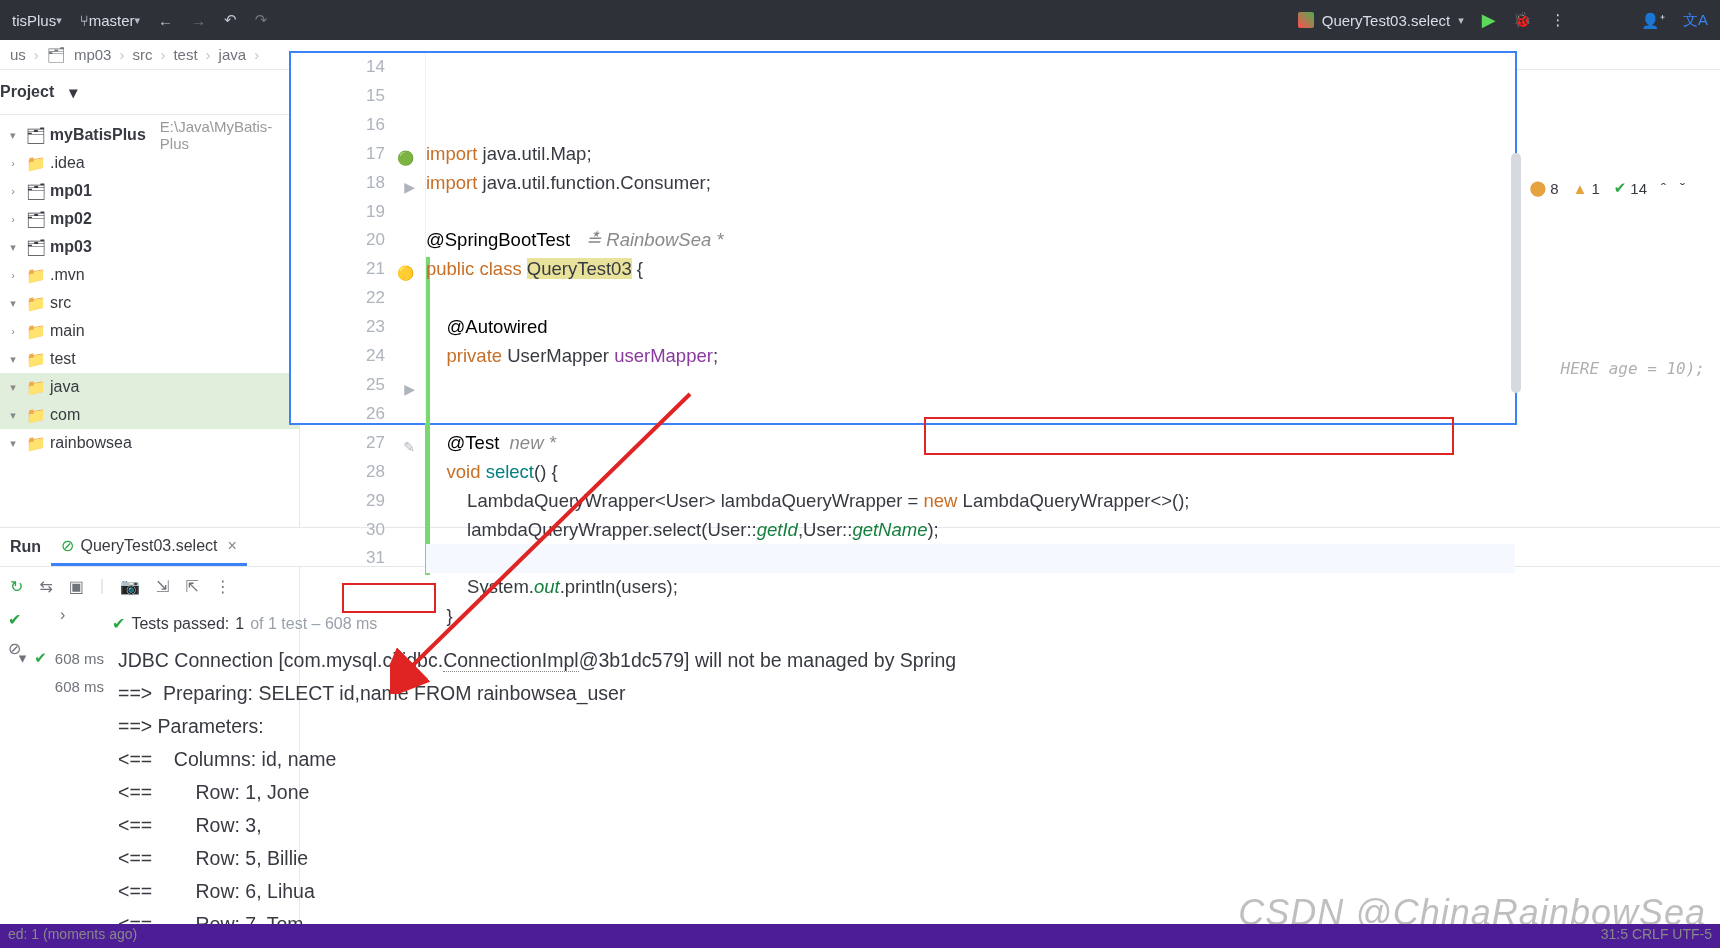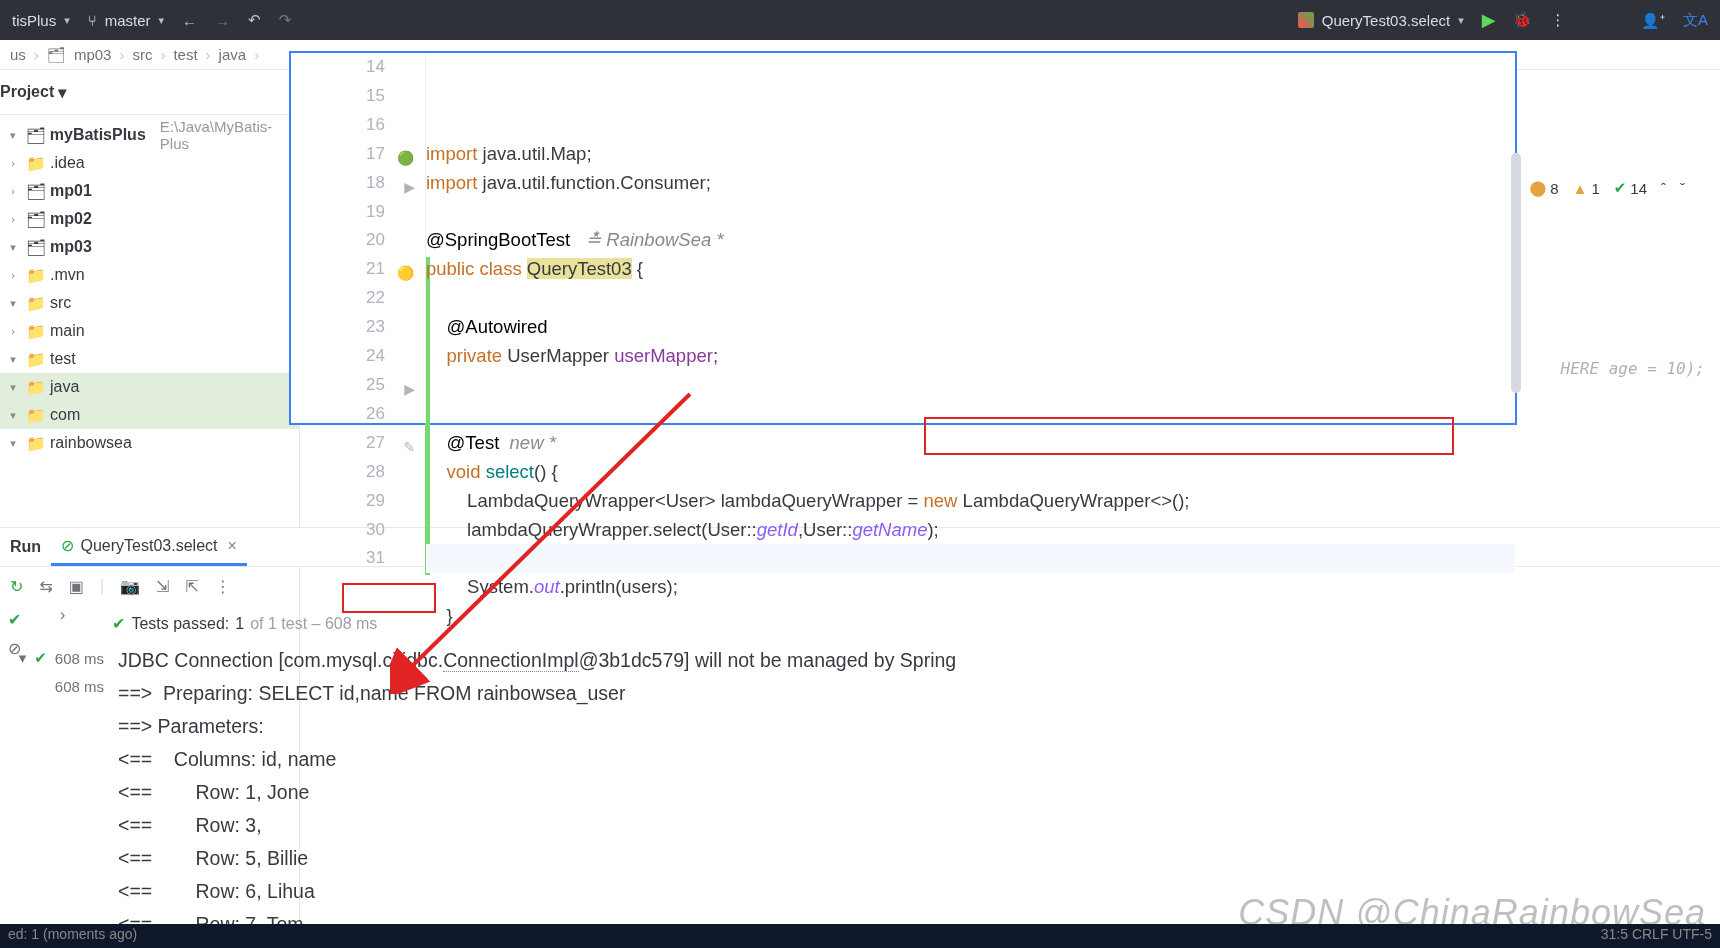--- a/index.html
+++ b/index.html
@@ -1,32 +1,32 @@
 <!DOCTYPE html>
 <html><head>
 <meta charset="utf-8">
 <style>
   * { margin:0; padding:0; box-sizing:border-box; font-family:"Segoe UI",Arial,sans-serif; }
   body { background:#ffffff; color:#383a42; font-size:16px; overflow:hidden; width:1720px; height:948px; position:relative; }
   
   .topbar { height:40px; background:#2e3138; display:flex; align-items:center; padding:0 12px; color:#d8dee9; font-size:15px; gap:18px; }
-  .topbar .group { display:flex; align-items:center; gap:8px; cursor:pointer; }
+  .topbar .group { display:flex; align-items:center; gap:0; cursor:pointer; }
   .topbar .chev { font-size:11px; opacity:.8; }
   .topbar .icon { opacity:.85; }
   .topbar .spacer { flex:1; }
   .run-config { display:flex; align-items:center; gap:8px; color:#d8dee9; }
   .brand-ico { width:16px;height:16px;display:inline-block;background:linear-gradient(45deg,#ff4d4f,#4caf50);border-radius:2px; }
   
   .breadcrumb { height:30px; display:flex; align-items:center; gap:8px; padding:0 10px; color:#6f737a; font-size:15px; border-bottom:1px solid #e5e7eb; }
   .breadcrumb .sep { color:#c4c7cf; }
   .bc-folder { color:#6f737a; }
   
   .layout { display:flex; height:calc(100% - 40px - 30px); }
   .sidebar { width:300px; border-right:1px solid #e5e7eb; display:flex; flex-direction:column; overflow:hidden; }
-  .tool-title { display:flex; align-items:center; gap:4px; height:45px; padding:0 0 0 0; font-weight:bold; font-size:16px; border-bottom:1px solid #e5e7eb; }
+  .tool-title { display:flex; align-items:center; gap:15px; height:45px; padding:0 0 0 0; font-weight:bold; font-size:16px; border-bottom:1px solid #e5e7eb; }
   .tree { flex:0 0 auto; font-size:16px; padding-top:6px; overflow:auto; }
   .tree .row { display:flex; align-items:center; gap:6px; height:28px; padding-left:6px; cursor:pointer; }
   .tree .arrow { width:14px; color:#888; font-size:11px; text-align:center; }
   .tree .ico { width:18px; text-align:center; }
   .tree .label { white-space:nowrap; }
   .tree .dim { color:#999; margin-left:8px; font-size:15px; }
   .tree .sel { background:#e1eedb; }
   .pad0{padding-left:4px}.pad1{padding-left:24px}.pad2{padding-left:44px}.pad3{padding-left:64px}.pad4{padding-left:84px}.pad5{padding-left:104px}.pad6{padding-left:124px}
   .bold { font-weight:700; }
   
@@ -35,21 +35,21 @@
   .gutter { width:135px; background:#fff; border-right:1px solid #f0f0f0; font-family:Consolas,monospace; font-size:17px; color:#aeb3bc; text-align:right; padding-right:40px; line-height:28.9px; position:relative; }
   .gutter .icons { position:absolute; right:6px; top:0; bottom:0; width:32px; }
   .gicon { position:absolute; right:4px; font-size:14px; }
   .code { flex:1; font-family:Consolas,monospace; font-size:18.5px; line-height:28.9px; white-space:pre; position:relative; }
   .caret-line { position:absolute; left:0; right:0; height:28.9px; top:calc(28.9px * 17); background:#f5f8ff; }
   .kw { color:#c76f27; }
   .ann { color:#000000; }
   .c-teal { color:#008080; }
   .c-gray { color:#8a8a8a; font-style:italic; }
   .c-field { color:#8a3a9e; }
-  .c-static { color:#8b5cf6; font-style:italic; }
+  .c-static { color:#15803d; font-style:italic; }
   .green-strip { position:absolute; left:134px; top:calc(28.9px * 7 + 2px); width:5px; height:calc(28.9px * 11); background:#77d970; }
   .red-box { position:absolute; border:2px solid #e02424; }
   .rb1 { left:633px; top:364px; width:530px; height:38px; }
   
   .right-hint { position:absolute; right:-190px; top:306px; color:#b0b0b0; font-style:italic; font-family:Consolas,monospace; font-size:16px; }
   .stats { position:absolute; right:-170px; top:126px; display:flex; gap:14px; align-items:center; font-size:15px; color:#383a42; }
   .stats .b { display:flex; align-items:center; gap:4px; }
   .stats .yellow{color:#e6a23c;} .stats .green{color:#2aa745;}
   
   .runbar { position:absolute; left:0; top:527px; right:0; height:40px; display:flex; align-items:center; border-top:1px solid #e5e7eb; border-bottom:1px solid #e5e7eb; background:#fff; z-index:2; }
@@ -62,21 +62,21 @@
   .tests-passed .muted { color:#9aa0aa; }
   .output-left { position:absolute; left:0; top:644px; width:112px; }
   .ol-row { height:28px; display:flex; align-items:center; justify-content:flex-end; padding-right:8px; gap:8px; font-size:15px; color:#6f737a; }
   .ol-row .ok { color:#2aa745; }
   .console { position:absolute; left:118px; top:644px; right:6px; bottom:0; font-family:Consolas,monospace; font-size:19.5px; line-height:33px; white-space:pre; overflow:hidden; }
   .dash-under { border-bottom:1px dotted #888; }
   .rb2 { left:342px; top:583px; width:94px; height:30px; }
   
   .arrow-svg { position:absolute; left:390px; top:388px; width:320px; height:306px; z-index:9; pointer-events:none; }
   .watermark { position:absolute; right:14px; bottom:14px; color:#bfbfbf; font-size:36px; font-style:italic; letter-spacing:1px; pointer-events:none; }
-  .footer-strip { position:absolute; left:0; bottom:0; height:24px; font-size:14px; color:#888; background:#0f172a; padding:2px 8px; width:100%; display:flex; justify-content:space-between; }
+  .footer-strip { position:absolute; left:0; bottom:0; height:24px; font-size:14px; color:#888; background:#4c1d95; padding:2px 8px; width:100%; display:flex; justify-content:space-between; }
 </style>
 </head>
 <body>
 
 <div class="topbar">
   <div class="group">
       <span>tisPlus</span>
       <span class="chev">▾</span>
     </div>
   <div class="group">

